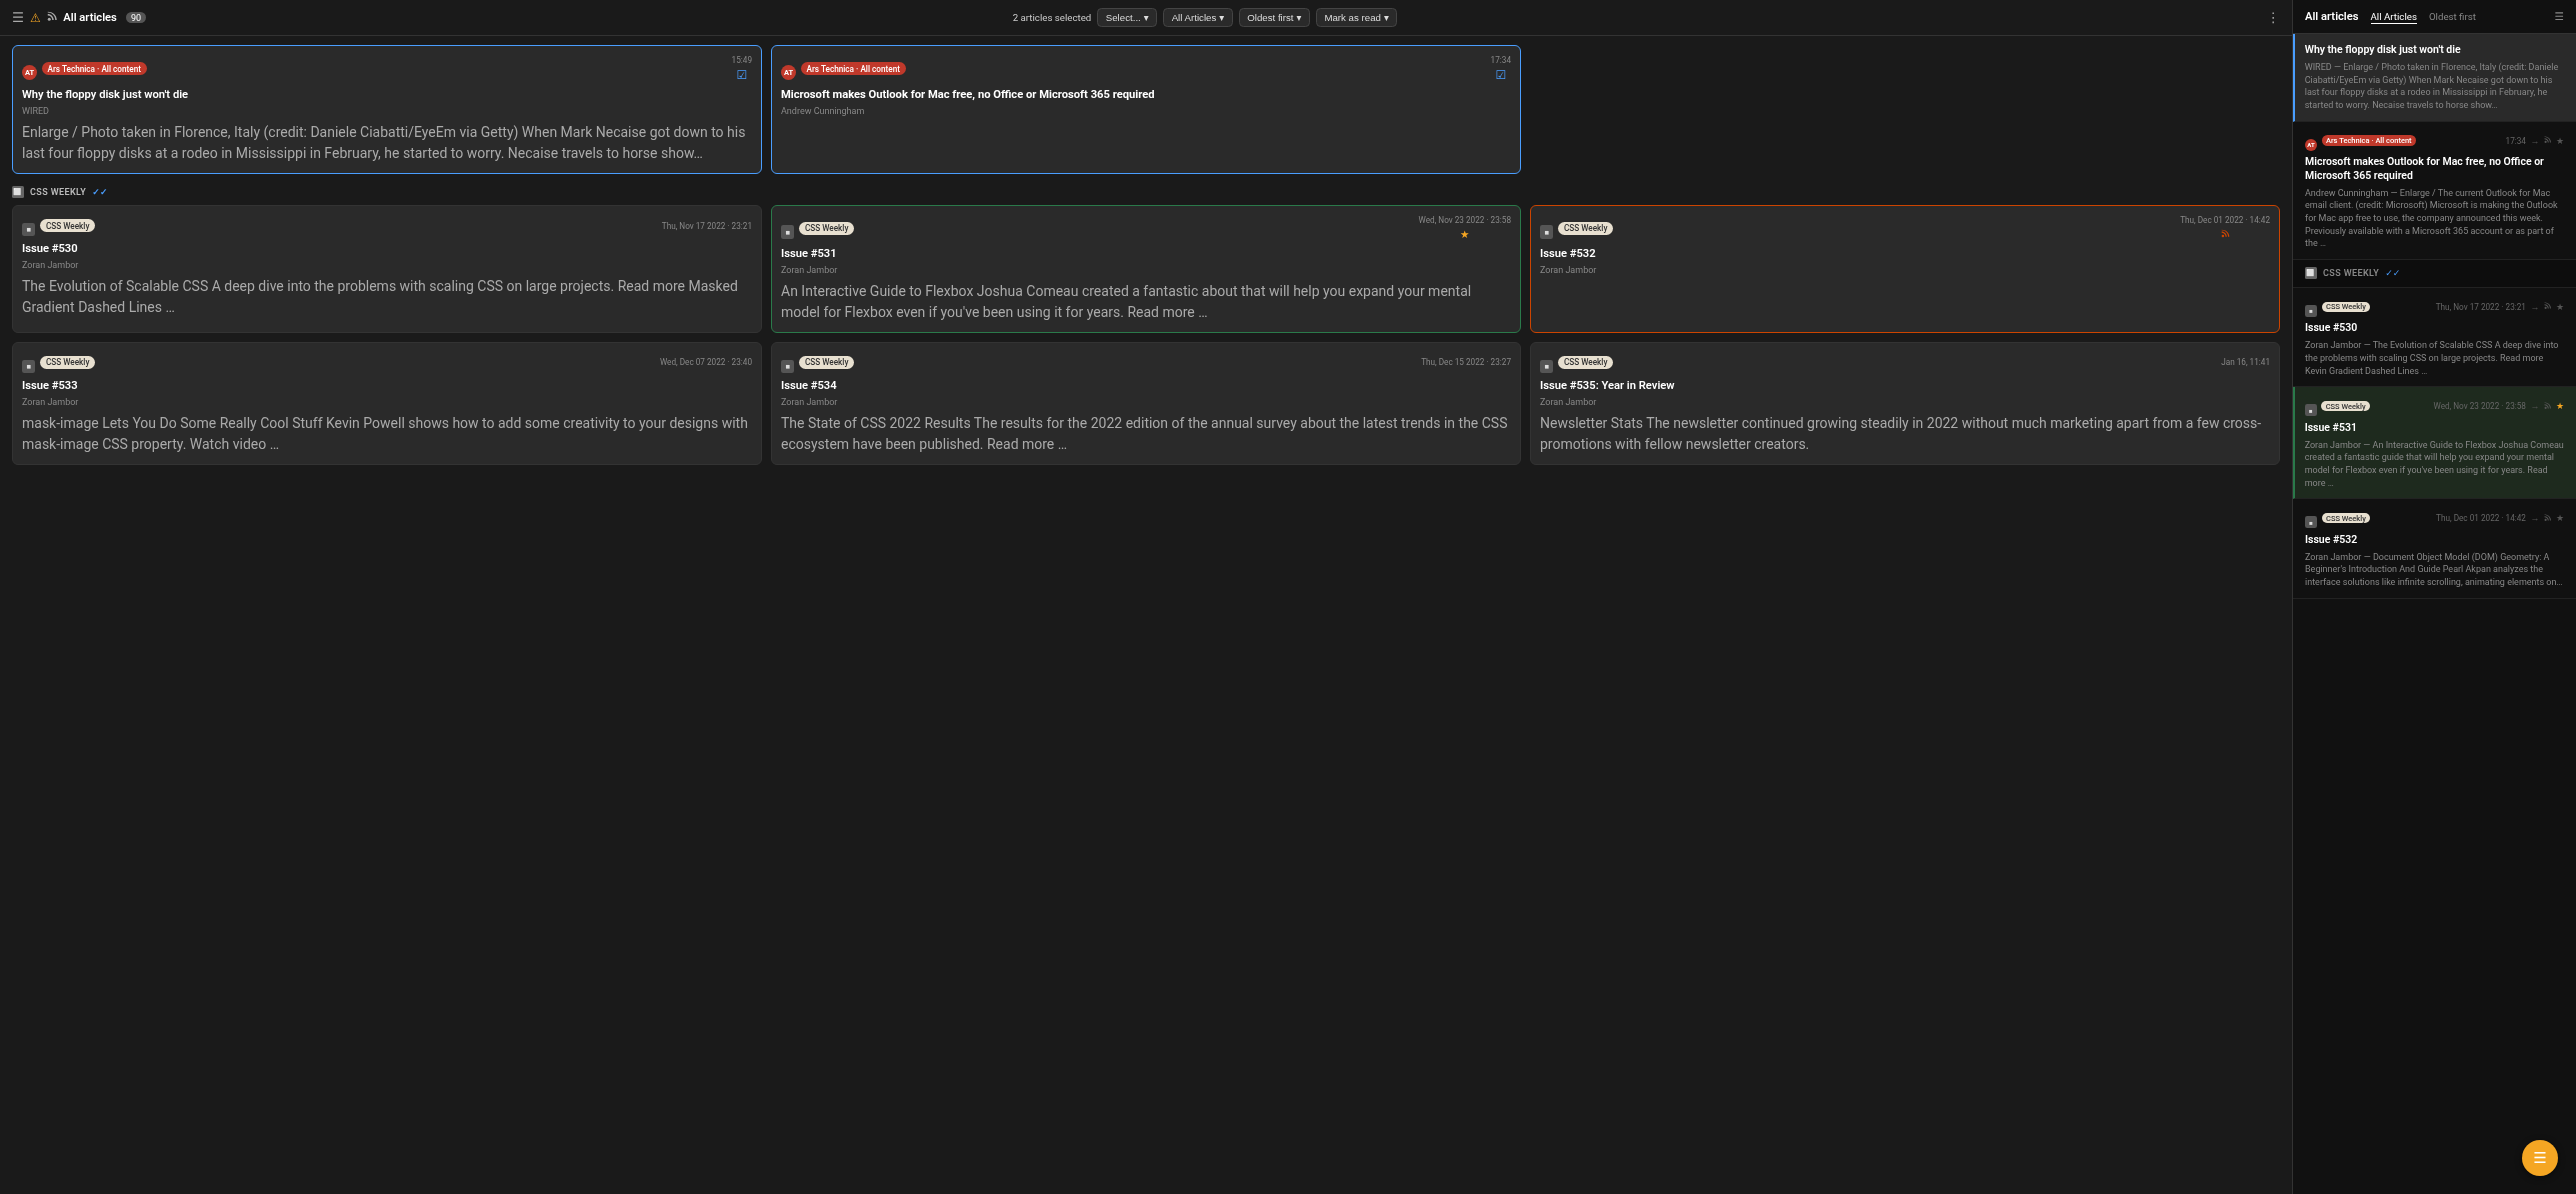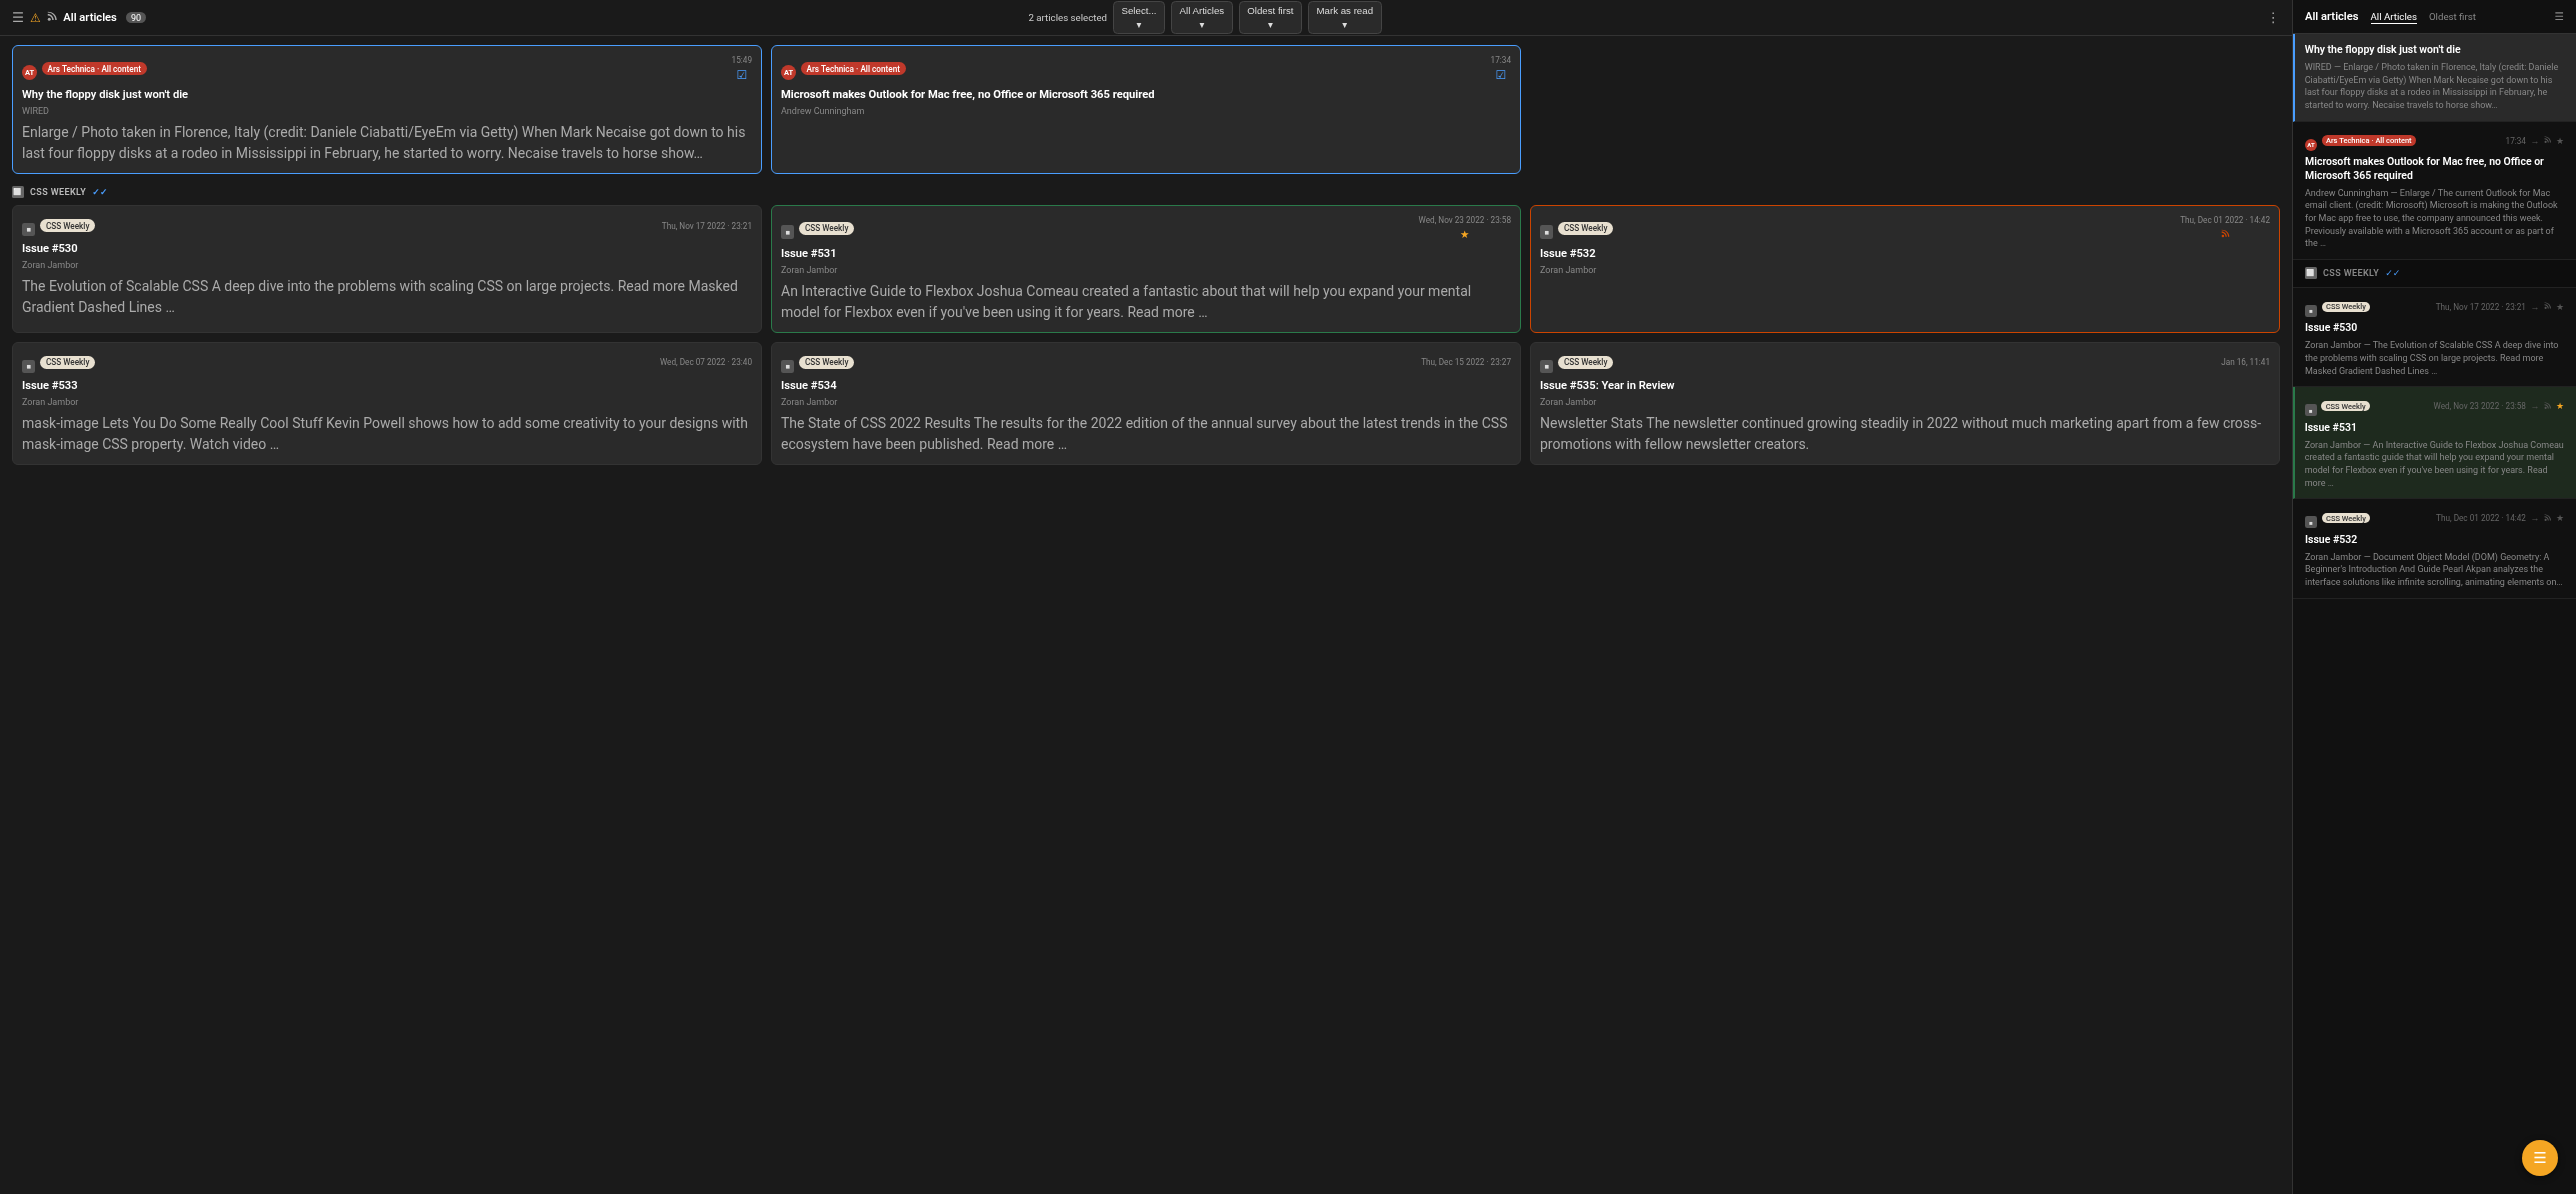--- a/index.html
+++ b/index.html
@@ -10,21 +10,21 @@
 
     
     .topbar { display: flex; align-items: center; padding: 0 12px; height: 36px; background: #1a1a1a; border-bottom: 0.7px solid #333; gap: 9px; flex-shrink: 0; }
     .topbar-left { display: flex; align-items: center; gap: 6px; }
     .hamburger-icon { color: #aaa; cursor: pointer; font-size: 13.4px; }
     .warning-icon { color: #f5a623; font-size: 12px; }
     .rss-icon { color: #aaa; font-size: 10.5px; }
     .topbar-title { font-weight: 600; font-size: 11.2px; color: #fff; }
     .badge { background: #555; color: #fff; border-radius: 7.5px; padding: 0.7px 5.2px; font-size: 9px; margin-left: 3px; }
     .topbar-center { flex: 1; display: flex; align-items: center; justify-content: center; gap: 6px; color: #ccc; font-size: 9.7px; }
-    .topbar-btn { background: #2a2a2a; border: 0.7px solid #444; color: #ddd; padding: 3px 7.5px; border-radius: 4.5px; cursor: pointer; font-size: 9.7px; display: flex; align-items: center; gap: 3px; flex-direction: column; }
+    .topbar-btn { background: #2a2a2a; border: 0.7px solid #444; color: #ddd; padding: 3px 7.5px; border-radius: 4.5px; cursor: pointer; font-size: 9.7px; display: flex; align-items: center; gap: 3px; }
     .topbar-kebab { color: #aaa; cursor: pointer; font-size: 13.4px; margin-left: 3px; }
 
     
     .articles-container { flex: 1; overflow-y: auto; padding: 9px 12px; }
     .section-header { display: flex; align-items: center; gap: 6px; margin: 12px 0 7.5px; color: #bbb; font-size: 9px; font-weight: 600; text-transform: uppercase; letter-spacing: 0.4px; }
     .articles-grid { display: grid; grid-template-columns: repeat(3, 1fr); gap: 9px; margin-bottom: 6px; }
 
     
     .article-card { background: #2a2a2a; border-radius: 6px; padding: 9px; border: 0.7px solid #333; cursor: pointer; transition: border-color 0.15s; position: relative; }
     .article-card.selected { border: 1.5px solid #4a9eff; }
@@ -317,21 +317,21 @@
         <span class="sidebar-icon">→</span>
         <span class="sidebar-icon">
           <svg width="7.5" height="7.5" viewBox="0 0 14 14" fill="#555">
               <circle cx="3" cy="11" r="2"></circle>
               <path d="M1 6c3.3 0 6 2.7 6 6h2c0-4.4-3.6-8-8-8V6zm0-4c5.5 0 10 4.5 10 10h2C13 5.4 7.6 1 1 1v1z"></path>
             </svg>
         </span>
         <span class="sidebar-icon">★</span>
       </div>
       <div class="sidebar-article-title">Issue #530</div>
-      <div class="sidebar-article-snippet">Zoran Jambor — The Evolution of Scalable CSS A deep dive into the problems with scaling CSS on large projects. Read more Masked Gradient Dashed Lines …</div>
+      <div class="sidebar-article-snippet">Zoran Jambor — The Evolution of Scalable CSS A deep dive into the problems with scaling CSS on large projects. Read more Kevin Gradient Dashed Lines …</div>
     </div>
 
     <div class="sidebar-article" style="background:#1e2a1e; border-left:2.2px solid #2a7a4a; padding-left:9.7px;">
       <div class="sidebar-article-header">
         <div class="source-dot css" style="width:12px;height:12px;font-size:6px;">■</div>
         <span class="sidebar-source-badge css">CSS Weekly</span>
         <span class="sidebar-time">Wed, Nov 23 2022 · 23:58</span>
         <span class="sidebar-icon">→</span>
         <span class="sidebar-icon">
           <svg width="7.5" height="7.5" viewBox="0 0 14 14" fill="#555">

